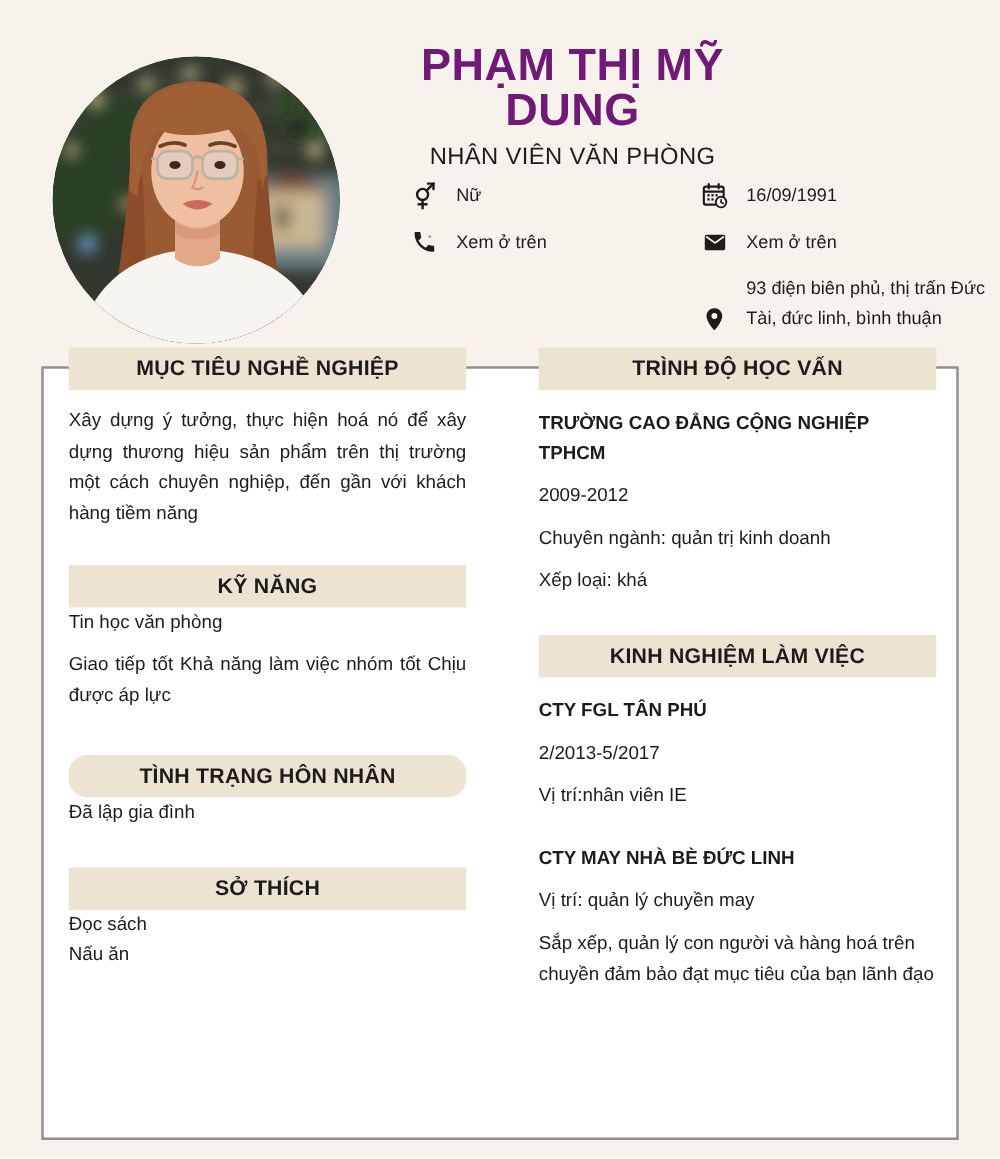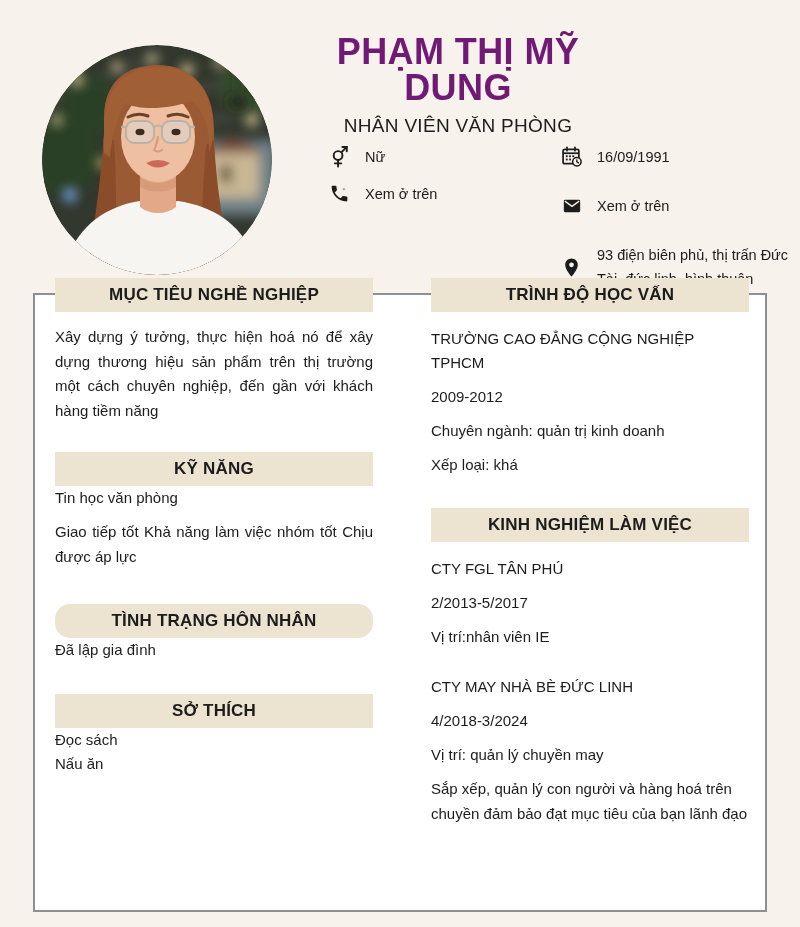--- a/index.html
+++ b/index.html
@@ -22,45 +22,45 @@
     position:absolute;left:42px;top:45px;width:230px;height:230px;
     border-radius:50%;overflow:hidden;
   }
   .name-block{
     position:absolute;left:278px;top:34px;width:360px;text-align:center;
   }
   .name{font-size:36px;font-weight:800;letter-spacing:.4px;line-height:36px;color:#701a75;}
   .job-title{font-size:19px;font-weight:500;margin-top:9px;letter-spacing:.3px;}
   .contact-col{position:absolute;display:flex;flex-direction:column;}
   .contact-col-1{left:328px;top:145px;width:220px;}
-  .contact-col-2{left:560px;top:145px;width:235px;gap:12px;}
+  .contact-col-2{left:560px;top:145px;width:235px;}
   .contact-row{display:flex;margin-bottom:13px;min-height:23px;}
   .contact-row .cicon{width:23px;height:23px;flex:0 0 23px;margin-right:14px;display:flex;align-items:center;justify-content:center;}
   .contact-row .cicon svg{display:block;}
   .contact-text{font-size:14.5px;line-height:24px;}
-  .contact-row.multiline{align-items:center;}
+  .contact-row.multiline{align-items:flex-end;}
   .contact-row.multiline .contact-text{width:192px;}
   
   .content-card{
     position:absolute;left:33px;top:293px;width:734px;height:619px;
     background:#ffffff;border:2px solid var(--box-border);
   }
   .col{position:absolute;top:278px;width:318px;z-index:2;}
   .col-left{left:55px;}
   .col-right{left:431px;}
   .band{
     height:34px;background:var(--band-bg);
     display:flex;align-items:center;justify-content:center;
     font-size:17px;font-weight:700;letter-spacing:.2px;
   }
   .para{font-size:15px;line-height:24.5px;margin-top:13px;text-align:justify;}
   .line{font-size:15px;line-height:24px;}
   .line.tight{margin-top:0;}
   .line.gap10{margin-top:10px;}
-  .entry-title{font-size:15px;font-weight:400;line-height:24px;margin-top:15px;}
+  .entry-title{font-size:15px;font-weight:700;line-height:24px;margin-top:15px;}
   .entry-title.second{margin-top:26px;}
   .band.mt-skills{margin-top:29px;}
   .band.mt-marital{margin-top:35px;border-radius:15px;}
   .band.mt-hobby{margin-top:32px;}
   .band.mt-exp{margin-top:31px;}
   .desc{font-size:15px;line-height:24.5px;margin-top:10px;}
   .desc.justify{text-align:justify;}
 </style>
 </head>
 <body>
@@ -230,16 +230,15 @@
   <div class="line gap10">Chuyên ngành: quản trị kinh doanh</div>
   <div class="line gap10">Xếp loại: khá</div>
 
   <div class="band mt-exp">KINH NGHIỆM LÀM VIỆC</div>
 
   <div class="entry-title">CTY FGL TÂN PHÚ</div>
   <div class="line gap10">2/2013-5/2017</div>
   <div class="line gap10">Vị trí:nhân viên IE</div>
 
   <div class="entry-title second">CTY MAY NHÀ BÈ ĐỨC LINH</div>
-  <div class="line gap10">4/2018-3/2024</div>
   <div class="line gap10">Vị trí: quản lý chuyền may</div>
   <p class="desc">Sắp xếp, quản lý con người và hàng hoá trên chuyền đảm bảo đạt mục tiêu của bạn lãnh đạo</p>
 </div>
 
 </body></html>

